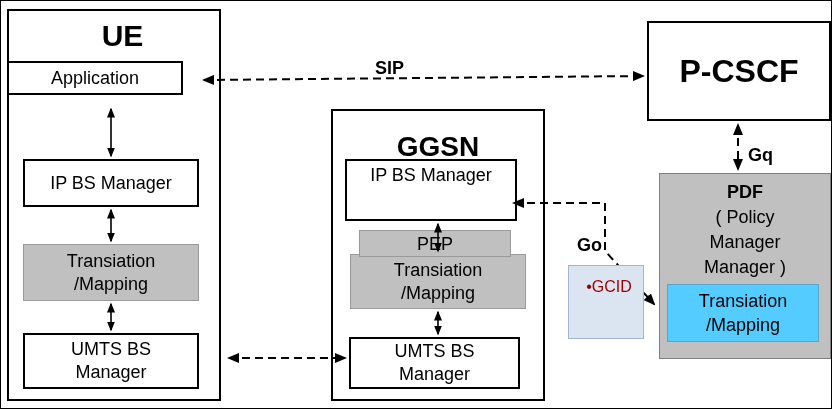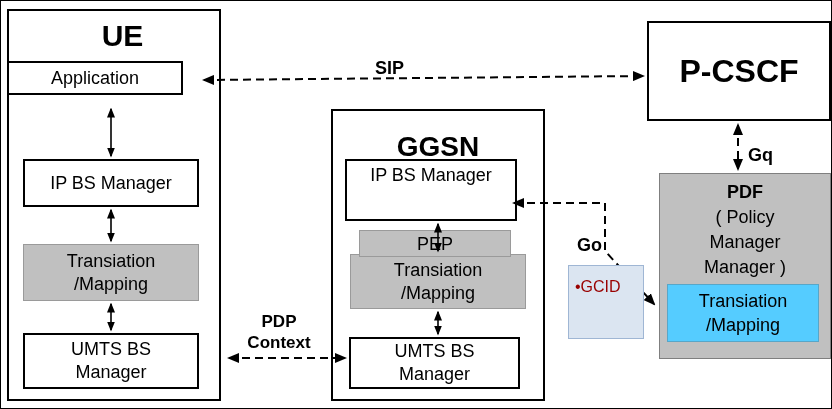--- a/index.html
+++ b/index.html
@@ -41,21 +41,21 @@
     background:var(--box-gray,#c0c0c0);border:1px solid #7f7f7f;z-index:1;
     text-align:center;padding-top:6px;font-size:18px;line-height:25px;
   }
   .pdf-title{font-weight:bold;}
   .b-pdf-trans{left:666px;top:283px;width:152px;height:58px;z-index:2;line-height:24px;}
 
   .note{
     position:absolute;left:567px;top:264px;width:76px;height:74px;
     background:var(--note-bg,#dbe5f1);border:1px solid #9fb6d4;
     color:var(--note-text,#990000);font-size:16px;line-height:27px;
-    padding:7px 0 0 6px;z-index:3;
+    padding:7px 0 0 6px;z-index:3;text-align:center;
   }
 
   .iface{position:absolute;font-weight:bold;font-size:18px;z-index:4;}
   .lbl-sip{left:374px;top:57px;}
   .lbl-gq{left:747px;top:144px;}
   .lbl-go{left:576px;top:234px;}
   .lbl-pdp{left:230px;top:310px;width:96px;text-align:center;font-size:17px;line-height:21px;}
 
   svg.connectors{position:absolute;left:0;top:0;z-index:2;pointer-events:none;}
   .dash{stroke:#000;stroke-width:2;stroke-dasharray:8 5;fill:none;}
@@ -117,24 +117,20 @@
     <span>/Mapping</span>
   </div>
 
   <div class="note">
     <div>•GCID</div>
   </div>
 
   <div class="iface lbl-sip">SIP</div>
   <div class="iface lbl-gq">Gq</div>
   <div class="iface lbl-go">Go</div>
-  <div class="iface lbl-pdp">
-    <div>PDP</div>
-    <div>Context</div>
-  </div>
 
   <svg class="connectors" width="832" height="409" viewBox="0 0 832 409">
     <defs>
       <marker id="mE" viewBox="0 0 12 10" markerWidth="12" markerHeight="10" refX="10" refY="5" orient="auto" markerUnits="userSpaceOnUse">
         <path d="M0 0 L12 5 L0 10 Z" fill="#000"></path>
       </marker>
       <marker id="mS" viewBox="0 0 12 10" markerWidth="12" markerHeight="10" refX="2" refY="5" orient="auto" markerUnits="userSpaceOnUse">
         <path d="M12 0 L0 5 L12 10 Z" fill="#000"></path>
       </marker>
       <marker id="sE" viewBox="0 0 10 8" markerWidth="10" markerHeight="8" refX="8.5" refY="4" orient="auto" markerUnits="userSpaceOnUse">

